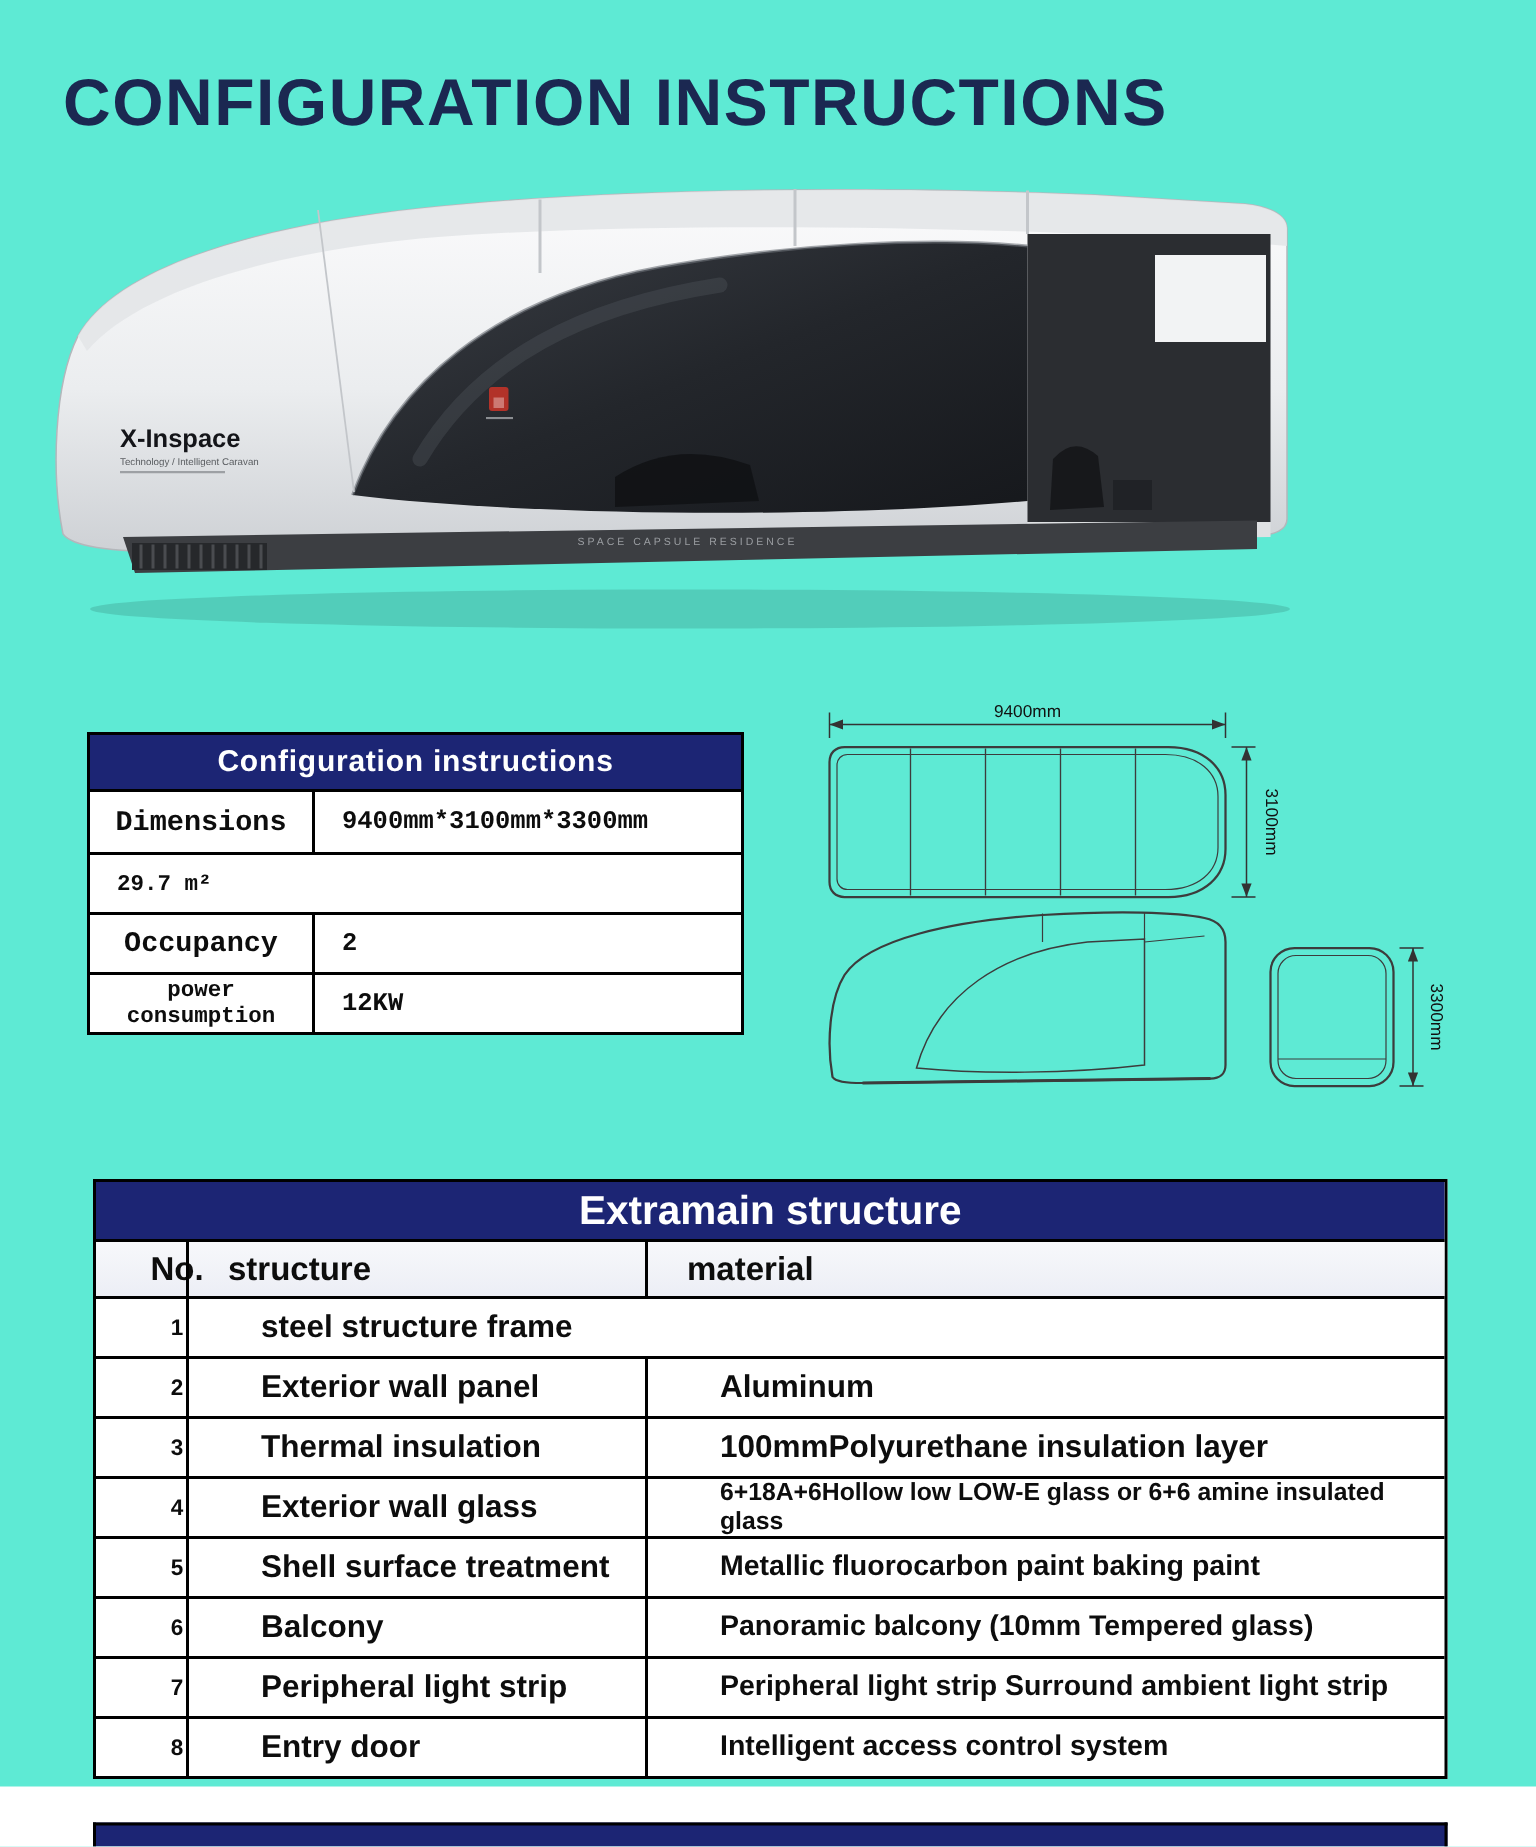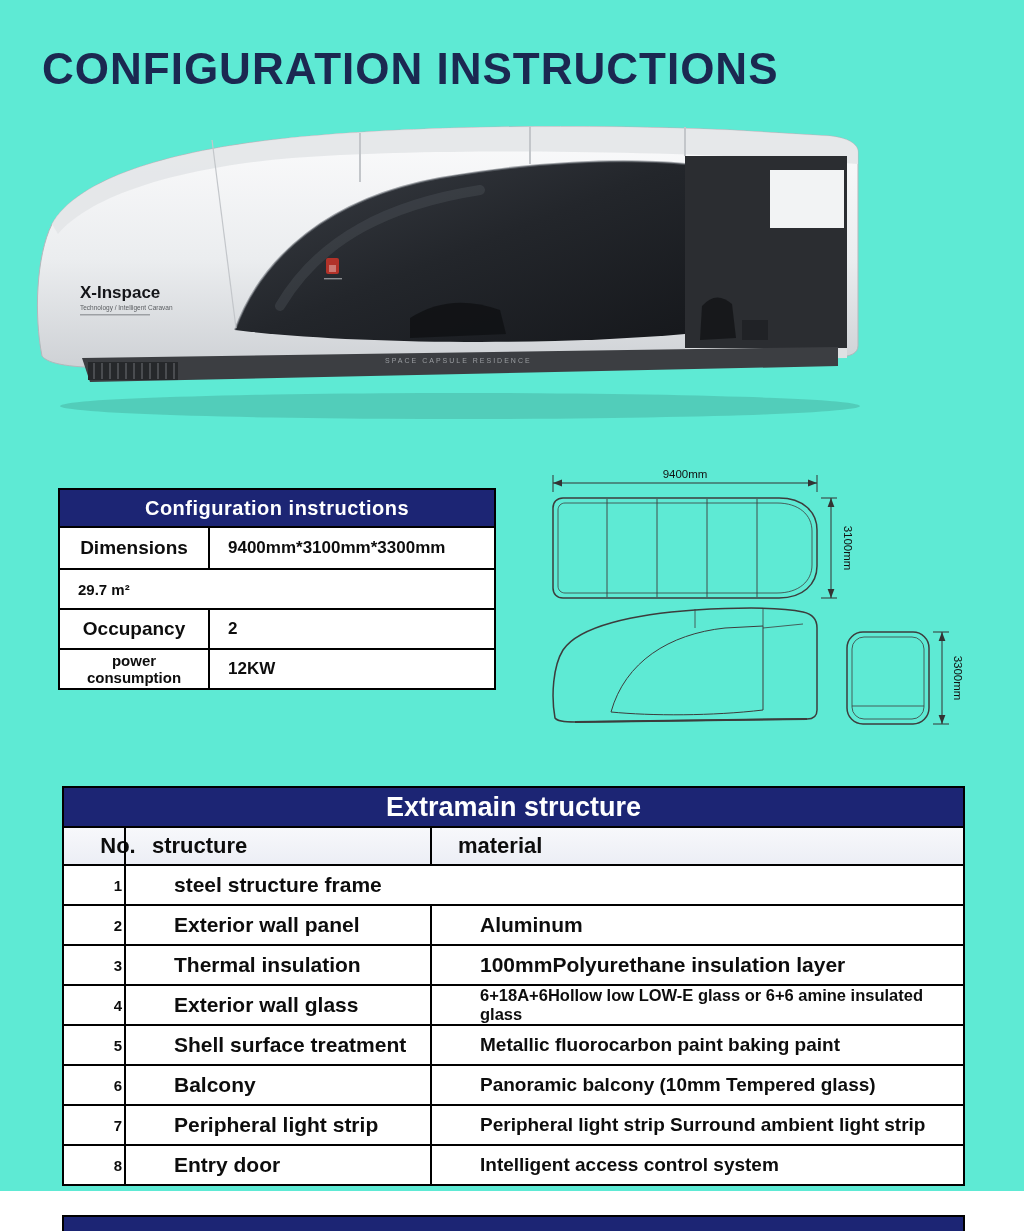--- a/index.html
+++ b/index.html
@@ -28,21 +28,21 @@
     border:2px solid #000; background:#fff;
   }
   .config-header {
     height:38px; background:#1c2574; color:#fff;
     display:flex; align-items:center; justify-content:center;
     font-size:20px; font-weight:600; letter-spacing:0.5px;
     border-bottom:2px solid #000;
   }
   .crow { display:grid; grid-template-columns:150px 1fr; height:40px; }
   .crow + .crow { border-top:2px solid #000; }
-  .crow .cell { display:flex; align-items:center; }
+  .crow .cell { display:flex; align-items:center;font-family:Liberation Mono, monospace; }
   .crow .label { justify-content:center; text-align:center; font-weight:600; border-right:2px solid #000; padding:0 3px; }
   .crow .value { padding-left:18px; font-weight:600;border-radius:17px; }
   .lbl-lg { font-size:19px; }
   .lbl-md { font-size:15px; }
   .lbl-sm { font-size:12.5px; }
   .val-lg { font-size:17px; }
   .val-md { font-size:15px; }
 
   
   .drawings { position:absolute; left:545px; top:466px; width:430px; height:285px; }

